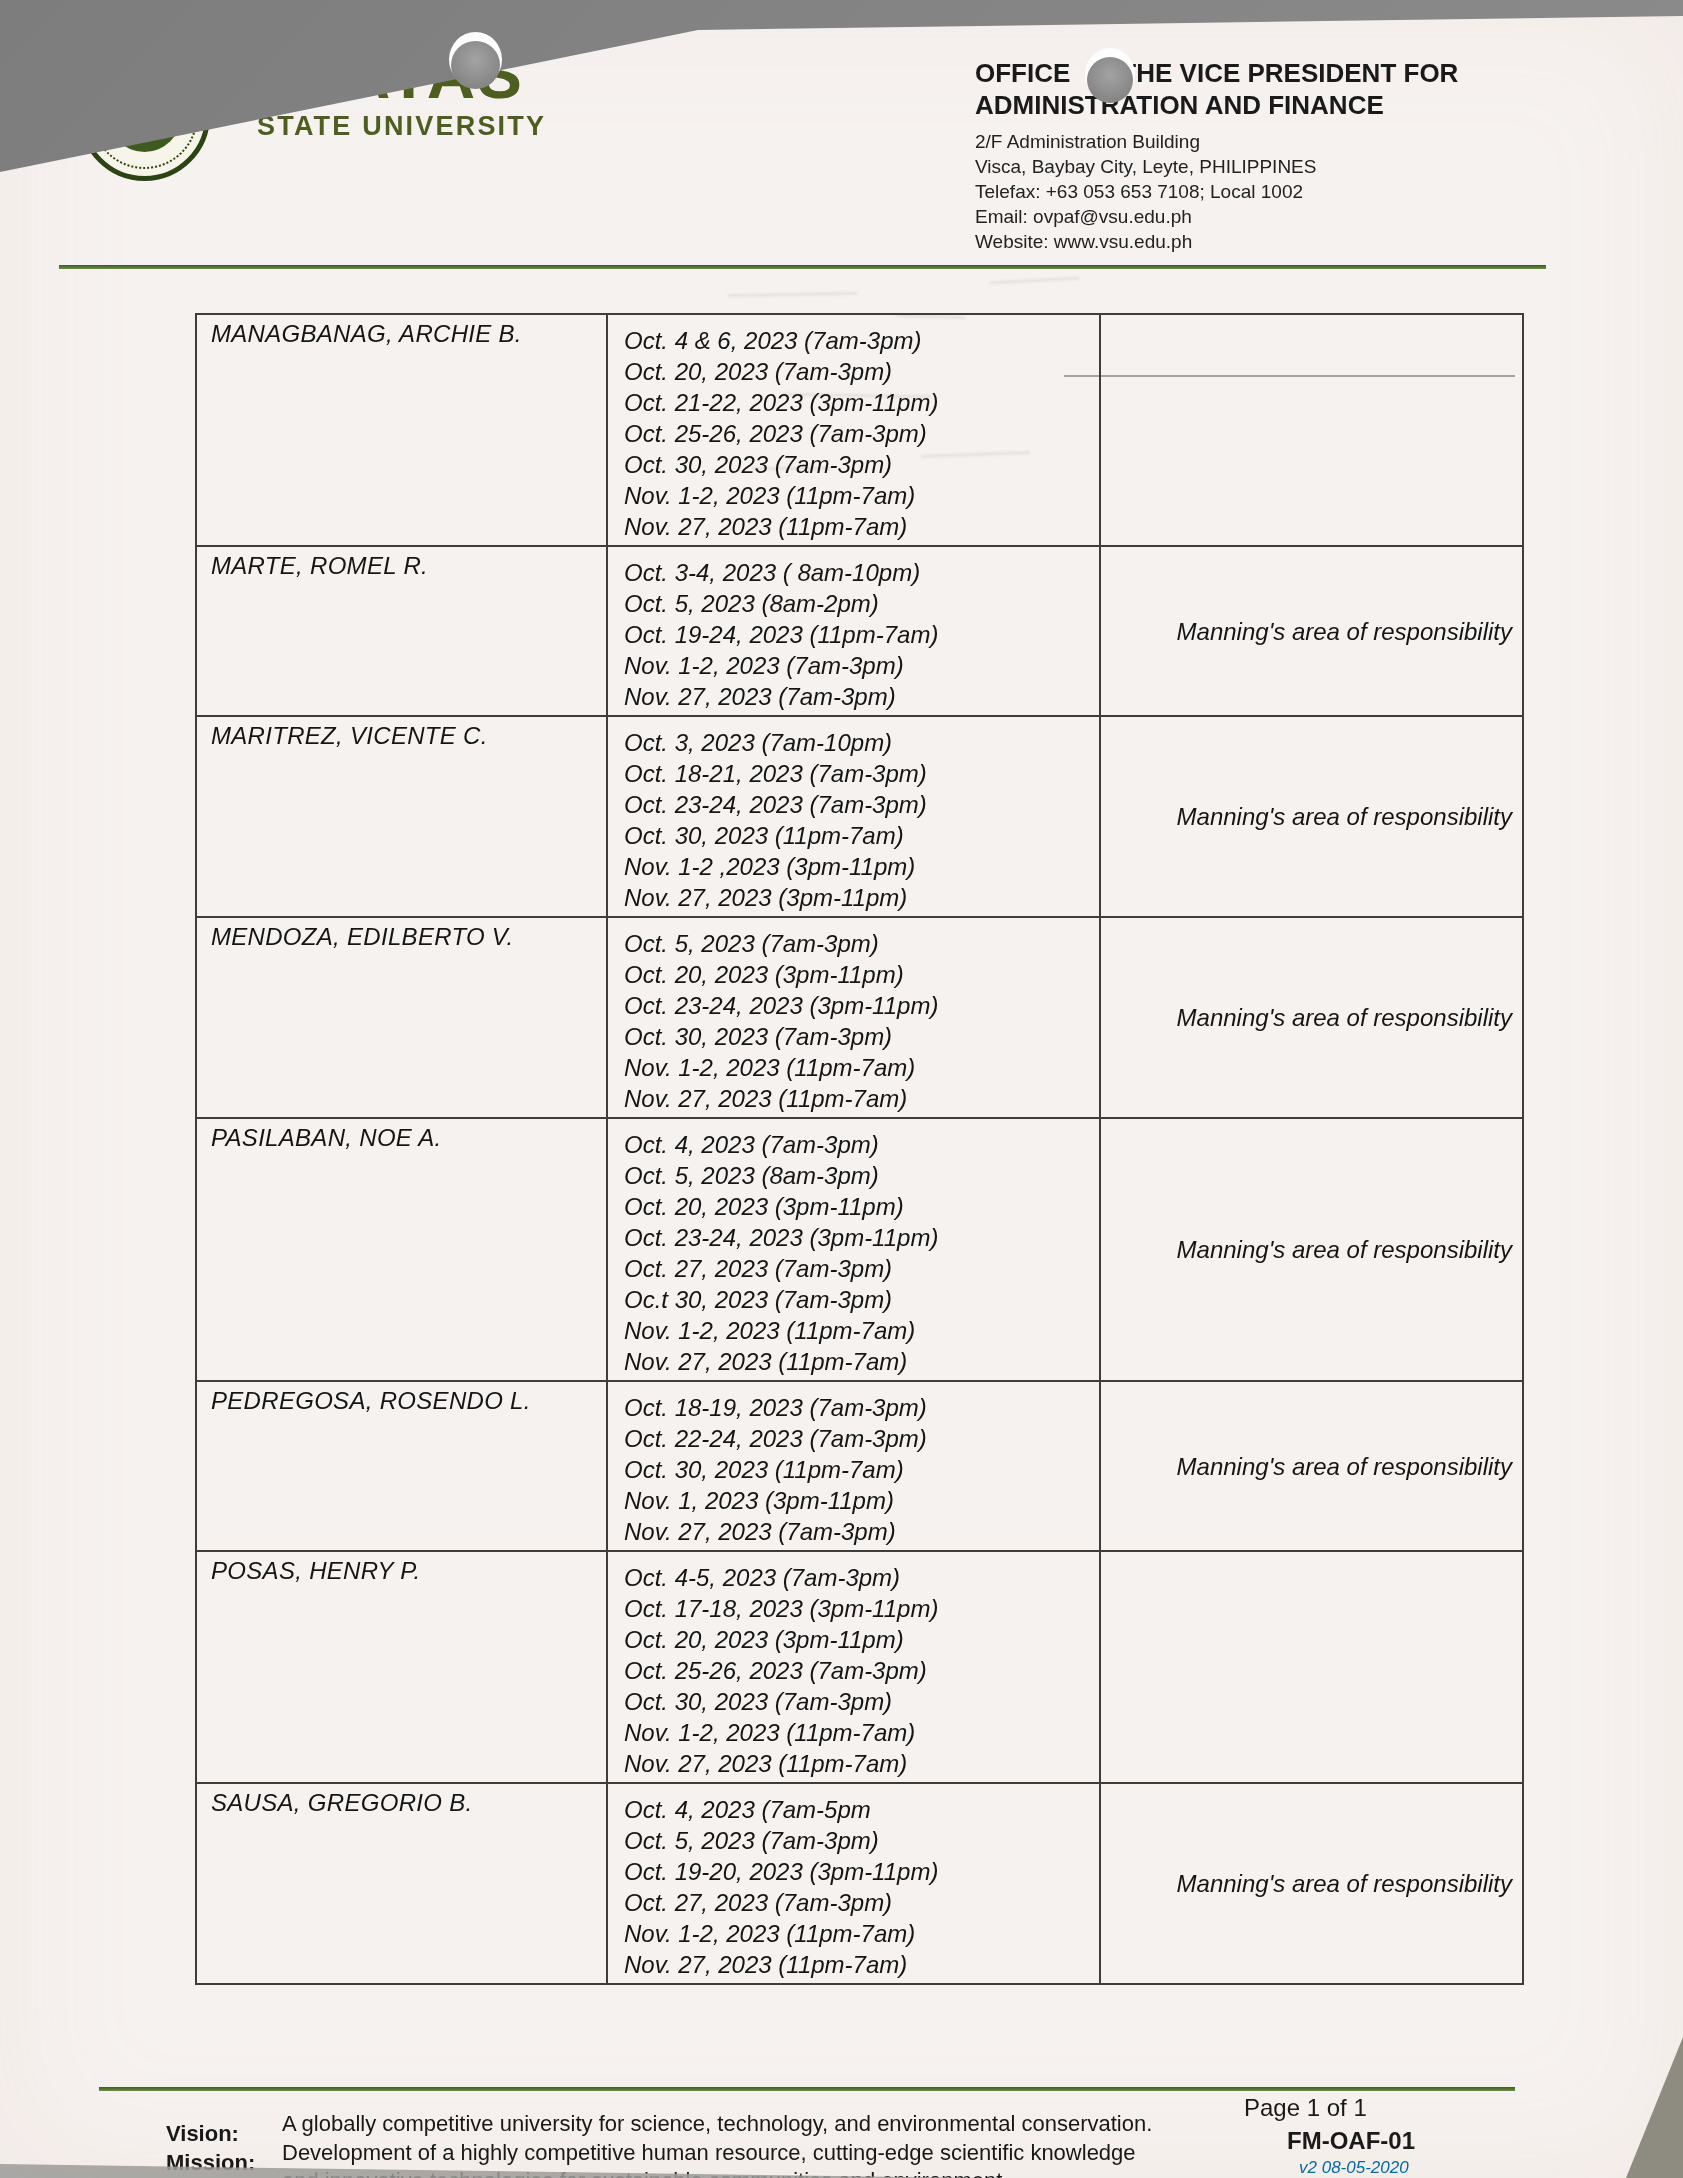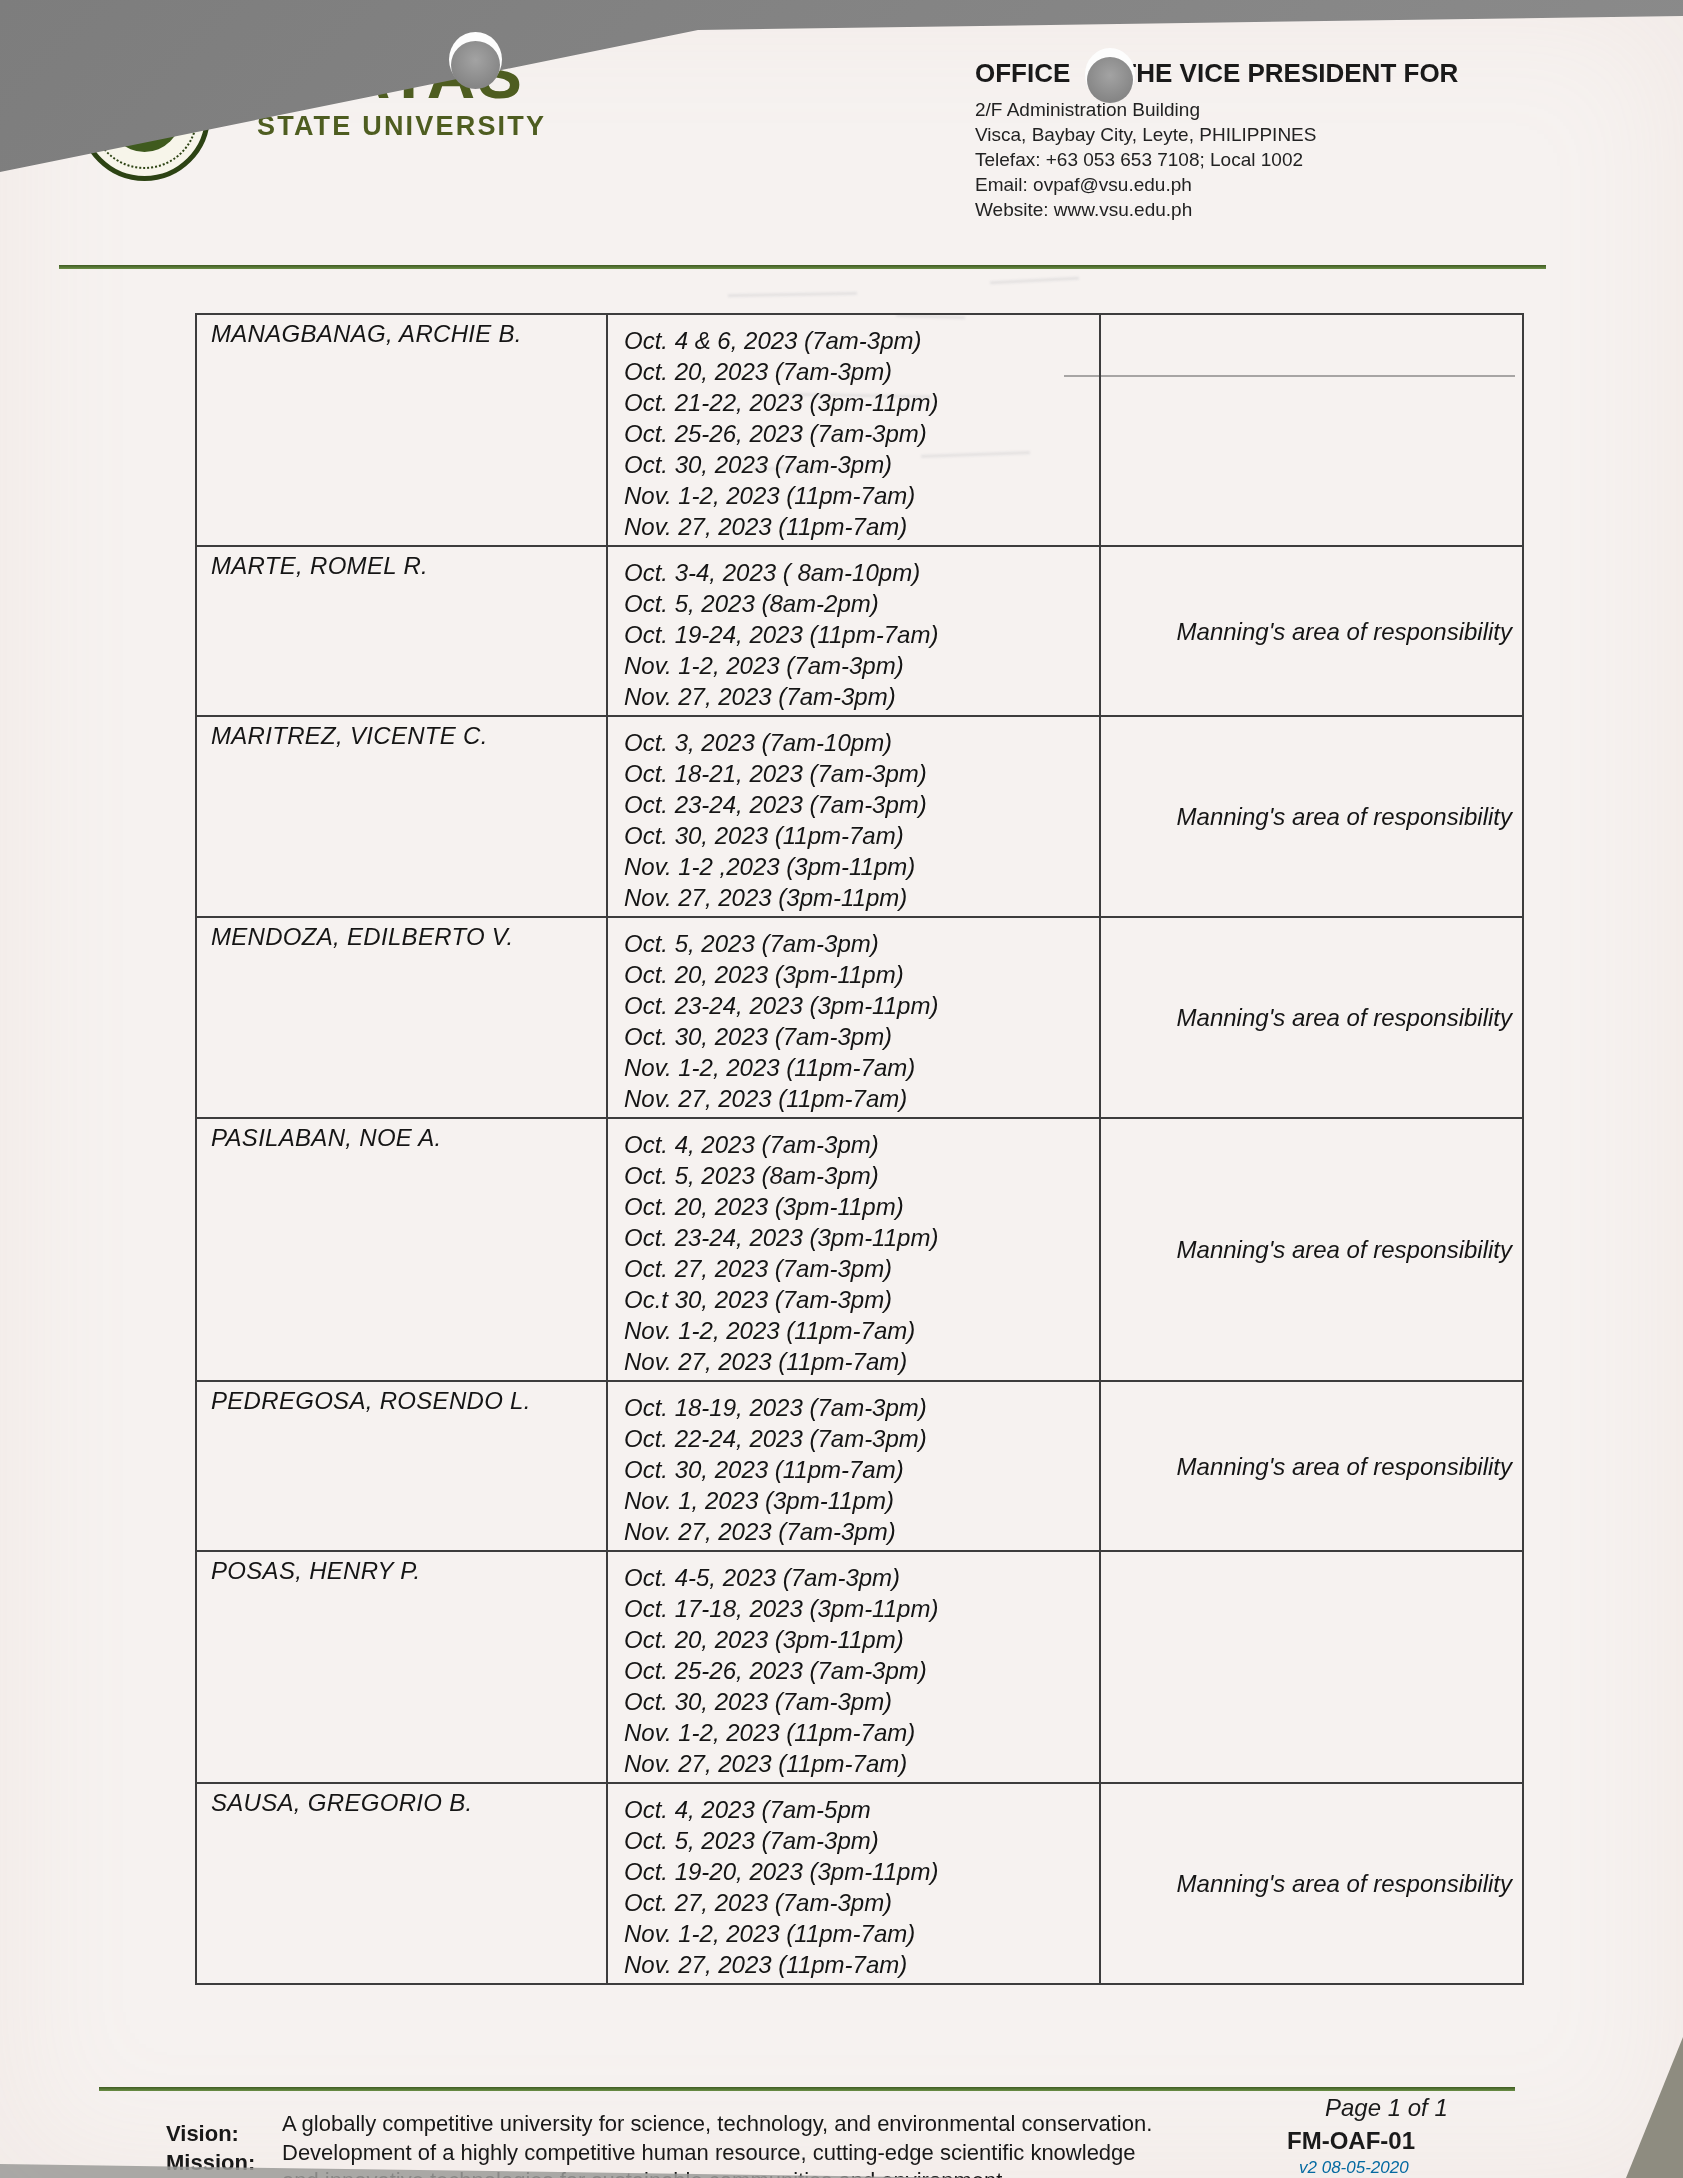--- a/index.html
+++ b/index.html
@@ -51,21 +51,21 @@
   
   table.roster{position:absolute;left:195px;top:313px;width:1327px;
         border-collapse:collapse;table-layout:fixed;z-index:6;font-style:italic;}
   table.roster td{border:2px solid #3d3d3d;font-size:24px;line-height:31px;color:#151515;}
   td.name-cell{vertical-align:top;padding:3px 6px 3px 14px;letter-spacing:0.3px;}
   td.sched-cell{vertical-align:top;padding:10px 6px 3px 16px;}
   td.resp-cell{vertical-align:middle;text-align:right;padding:4px 10px;}
   
   .footer-label{position:absolute;left:166px;font-size:22px;font-weight:bold;color:#181818;z-index:4;margin-top:10px;}
   .footer-text{position:absolute;left:282px;font-size:22px;color:#181818;white-space:nowrap;z-index:4;}
-  .page-label{position:absolute;left:1325px;top:2094px;font-size:24px;font-style:italic;color:#1a1a1a;z-index:4;}
+  .page-label{position:absolute;left:1244px;top:2094px;font-size:24px;color:#1a1a1a;z-index:4;}
   .form-code{position:absolute;left:1287px;top:2127px;font-size:24px;font-weight:bold;color:#1a1a1a;z-index:4;}
   .form-version{position:absolute;left:1299px;top:2158px;font-size:17px;font-style:italic;color:#0369a1;z-index:4;}
 </style>
 </head>
 <body>
 
 <div class="canvas">
   <div class="page">
 
     <div class="seal">
@@ -75,20 +75,21 @@
           <div class="emblem-core"></div>
         </div>
       </div>
     </div>
 
     <div class="wordmark">VISAYAS</div>
     <div class="word-sub">STATE UNIVERSITY</div>
 
     <div class="office-block">
       <div class="office-title"><span>OFFICE</span><span class="gap"></span><span>THE VICE PRESIDENT FOR</span></div>
+      <div class="office-title">ADMINISTRATION AND FINANCE</div>
       <div class="office-address">
           <div>2/F Administration Building</div>
           <div>Visca, Baybay City, Leyte, PHILIPPINES</div>
           <div>Telefax: +63 053 653 7108; Local 1002</div>
           <div>Email: ovpaf@vsu.edu.ph</div>
           <div>Website: www.vsu.edu.ph</div>
         </div>
     </div>
 
     <div class="rule rule-top"></div>

